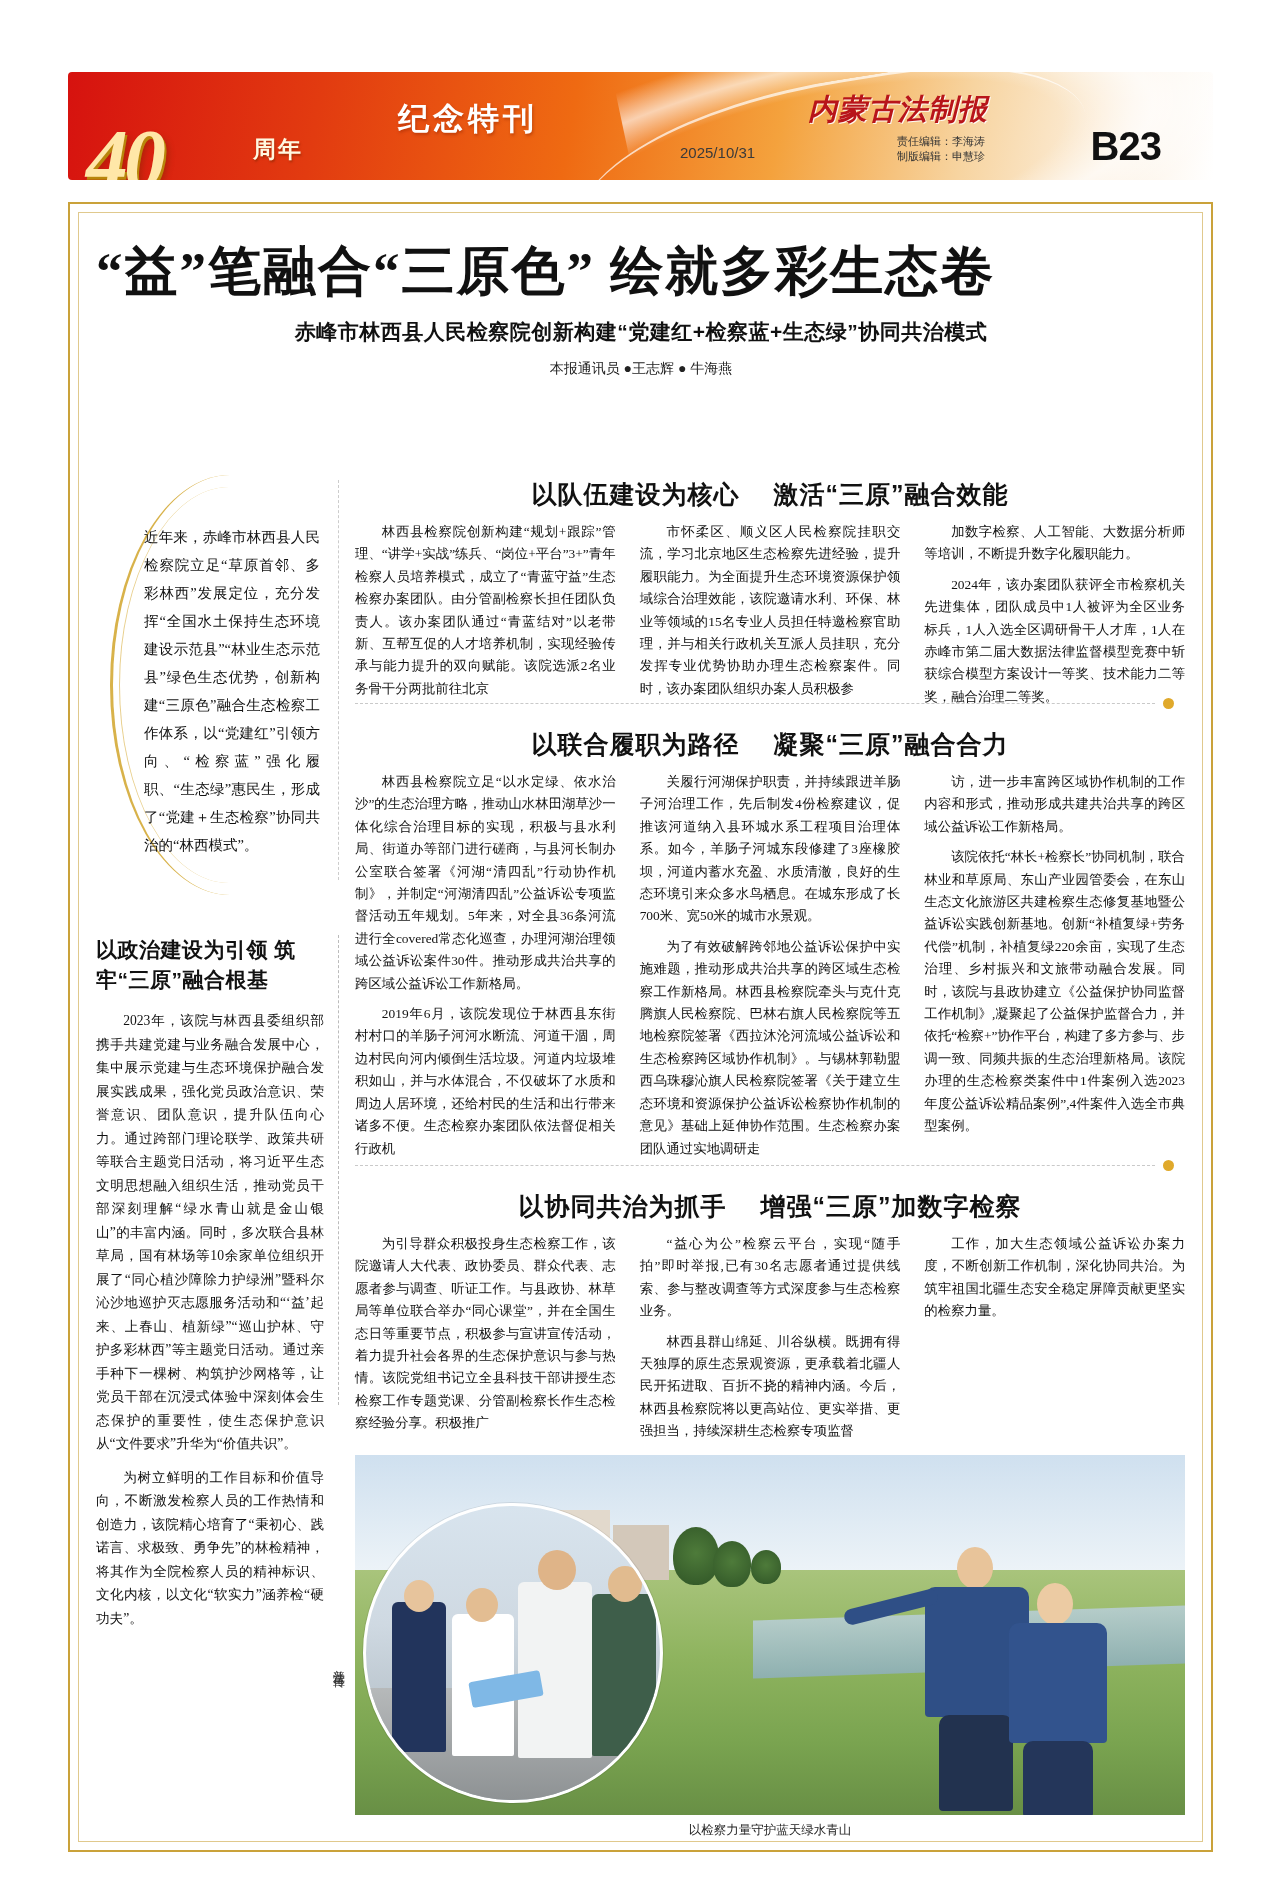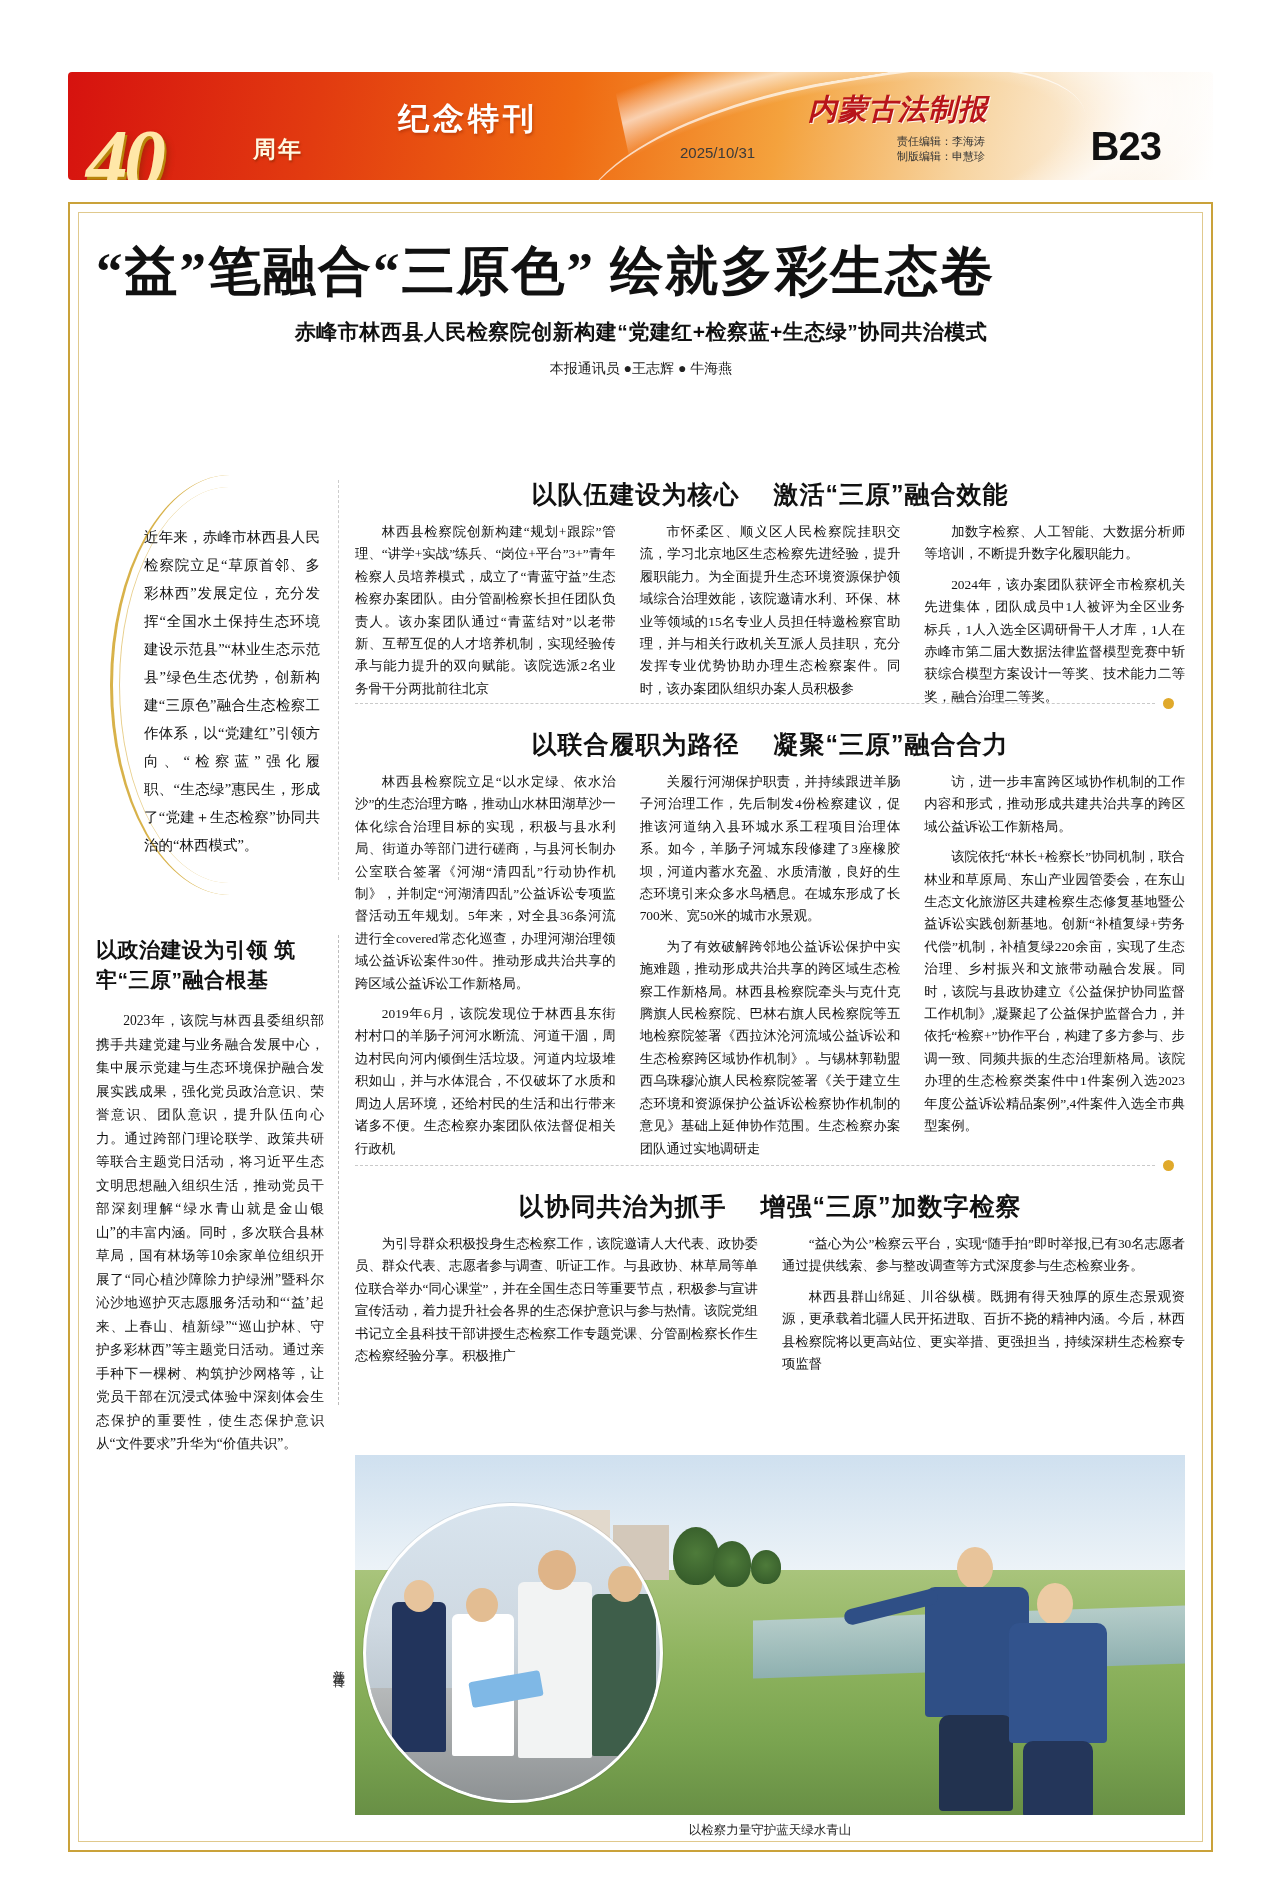--- a/index.html
+++ b/index.html
@@ -257,20 +257,21 @@
   <div class="lead-arc"></div>
   <div class="lead-text">近年来，赤峰市林西县人民检察院立足“草原首邻、多彩林西”发展定位，充分发挥“全国水土保持生态环境建设示范县”“林业生态示范县”绿色生态优势，创新构建“三原色”融合生态检察工作体系，以“党建红”引领方向、“检察蓝”强化履职、“生态绿”惠民生，形成了“党建＋生态检察”协同共治的“林西模式”。</div>
 </div>
 
 <div class="vrule2"></div>
 <div class="vrule"></div>
 
 <div class="left-col">
   <h2>以政治建设为引领 筑牢“三原”融合根基</h2>
   <p>2023年，该院与林西县委组织部携手共建党建与业务融合发展中心，集中展示党建与生态环境保护融合发展实践成果，强化党员政治意识、荣誉意识、团队意识，提升队伍向心力。通过跨部门理论联学、政策共研等联合主题党日活动，将习近平生态文明思想融入组织生活，推动党员干部深刻理解“绿水青山就是金山银山”的丰富内涵。同时，多次联合县林草局，国有林场等10余家单位组织开展了“同心植沙障除力护绿洲”暨科尔沁沙地巡护灭志愿服务活动和“‘益’起来、上春山、植新绿”“巡山护林、守护多彩林西”等主题党日活动。通过亲手种下一棵树、构筑护沙网格等，让党员干部在沉浸式体验中深刻体会生态保护的重要性，使生态保护意识从“文件要求”升华为“价值共识”。</p>
+  <p>为树立鲜明的工作目标和价值导向，不断激发检察人员的工作热情和创造力，该院精心培育了“秉初心、践诺言、求极致、勇争先”的林检精神，将其作为全院检察人员的精神标识、文化内核，以文化“软实力”涵养检“硬功夫”。</p>
 </div>
 
 <div class="section" style="left:355px; top:478px; width:830px;">
   <div class="sec-title">
     <span>以队伍建设为核心</span><span class="gap"></span><span>激活“三原”融合效能</span>
   </div>
   <div class="cols3" style="margin-top:10px;">
     <div class="col">
       <p>林西县检察院创新构建“规划+跟踪”管理、“讲学+实战”练兵、“岗位+平台”3+”青年检察人员培养模式，成立了“青蓝守益”生态检察办案团队。由分管副检察长担任团队负责人。该办案团队通过“青蓝结对”以老带新、互帮互促的人才培养机制，实现经验传承与能力提升的双向赋能。该院选派2名业务骨干分两批前往北京</p>
     </div>
@@ -314,20 +315,23 @@
   <div class="sec-title">
     <span>以协同共治为抓手</span><span class="gap"></span><span>增强“三原”加数字检察</span>
   </div>
   <div class="cols3" style="margin-top:10px;">
     <div class="col">
       <p>为引导群众积极投身生态检察工作，该院邀请人大代表、政协委员、群众代表、志愿者参与调查、听证工作。与县政协、林草局等单位联合举办“同心课堂”，并在全国生态日等重要节点，积极参与宣讲宣传活动，着力提升社会各界的生态保护意识与参与热情。该院党组书记立全县科技干部讲授生态检察工作专题党课、分管副检察长作生态检察经验分享。积极推广</p>
     </div>
     <div class="col">
       <p>“益心为公”检察云平台，实现“随手拍”即时举报,已有30名志愿者通过提供线索、参与整改调查等方式深度参与生态检察业务。</p>
       <p>林西县群山绵延、川谷纵横。既拥有得天独厚的原生态景观资源，更承载着北疆人民开拓进取、百折不挠的精神内涵。今后，林西县检察院将以更高站位、更实举措、更强担当，持续深耕生态检察专项监督</p>
+    </div>
+    <div class="col">
+      <p>工作，加大生态领域公益诉讼办案力度，不断创新工作机制，深化协同共治。为筑牢祖国北疆生态安全稳定屏障贡献更坚实的检察力量。</p>
     </div>
   </div>
 </div>
 
 <div class="photo-wrap">
   <div class="photo">
     <div class="sky"></div>
     <div class="field"></div>
     <div class="water"></div>
 

